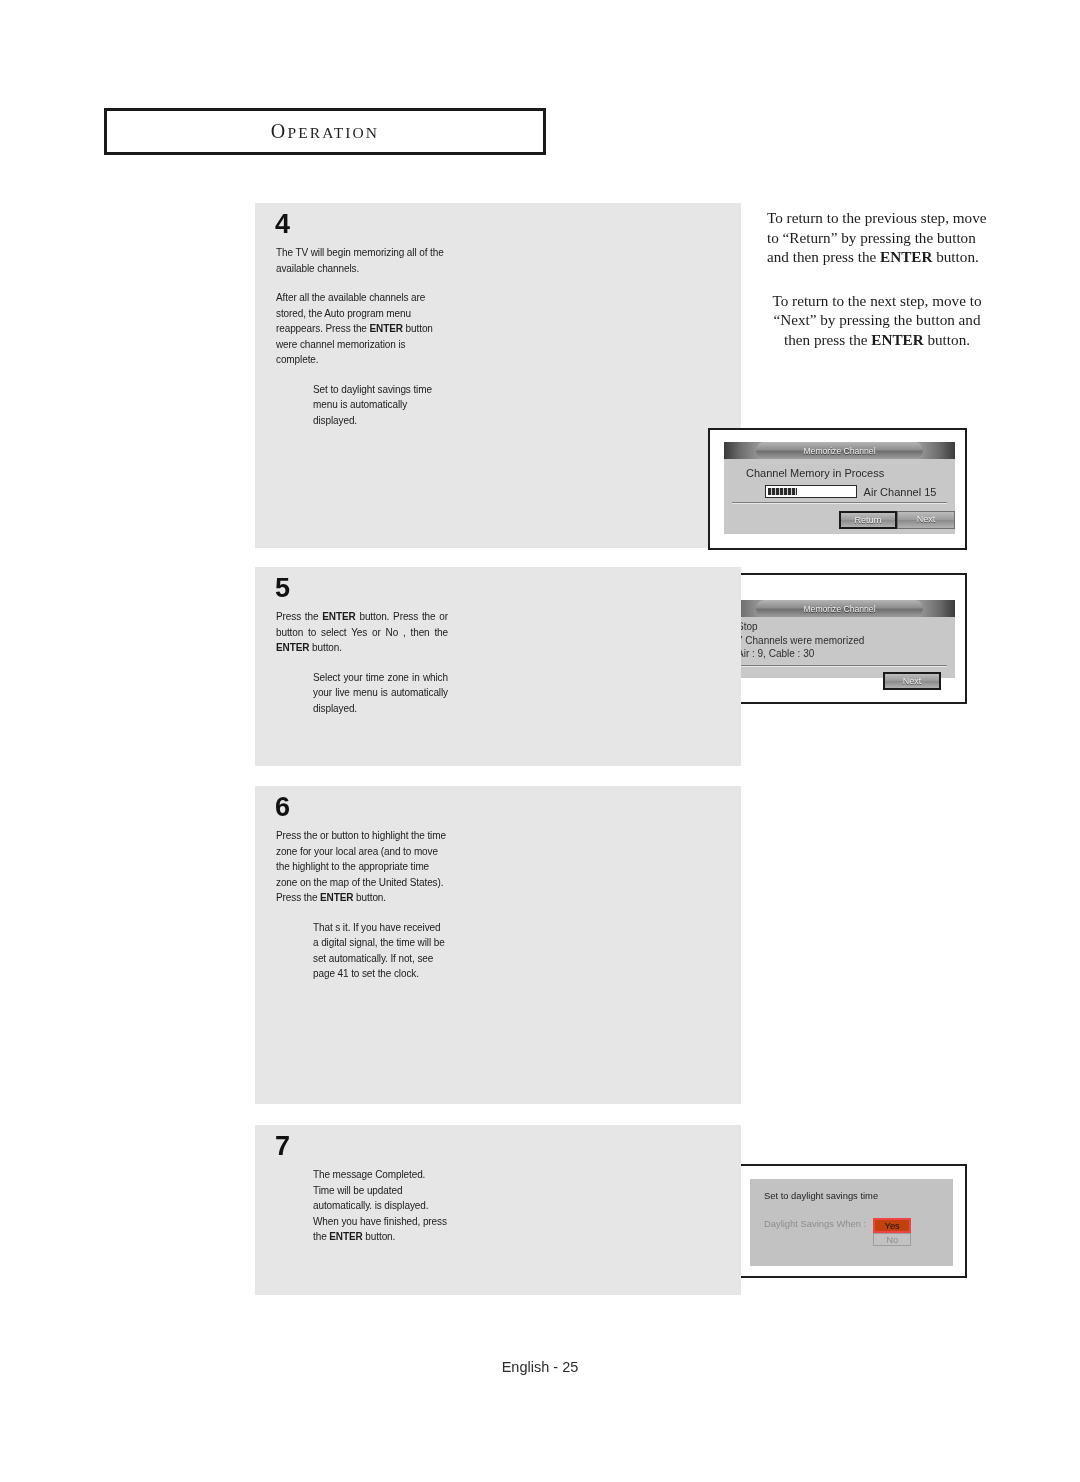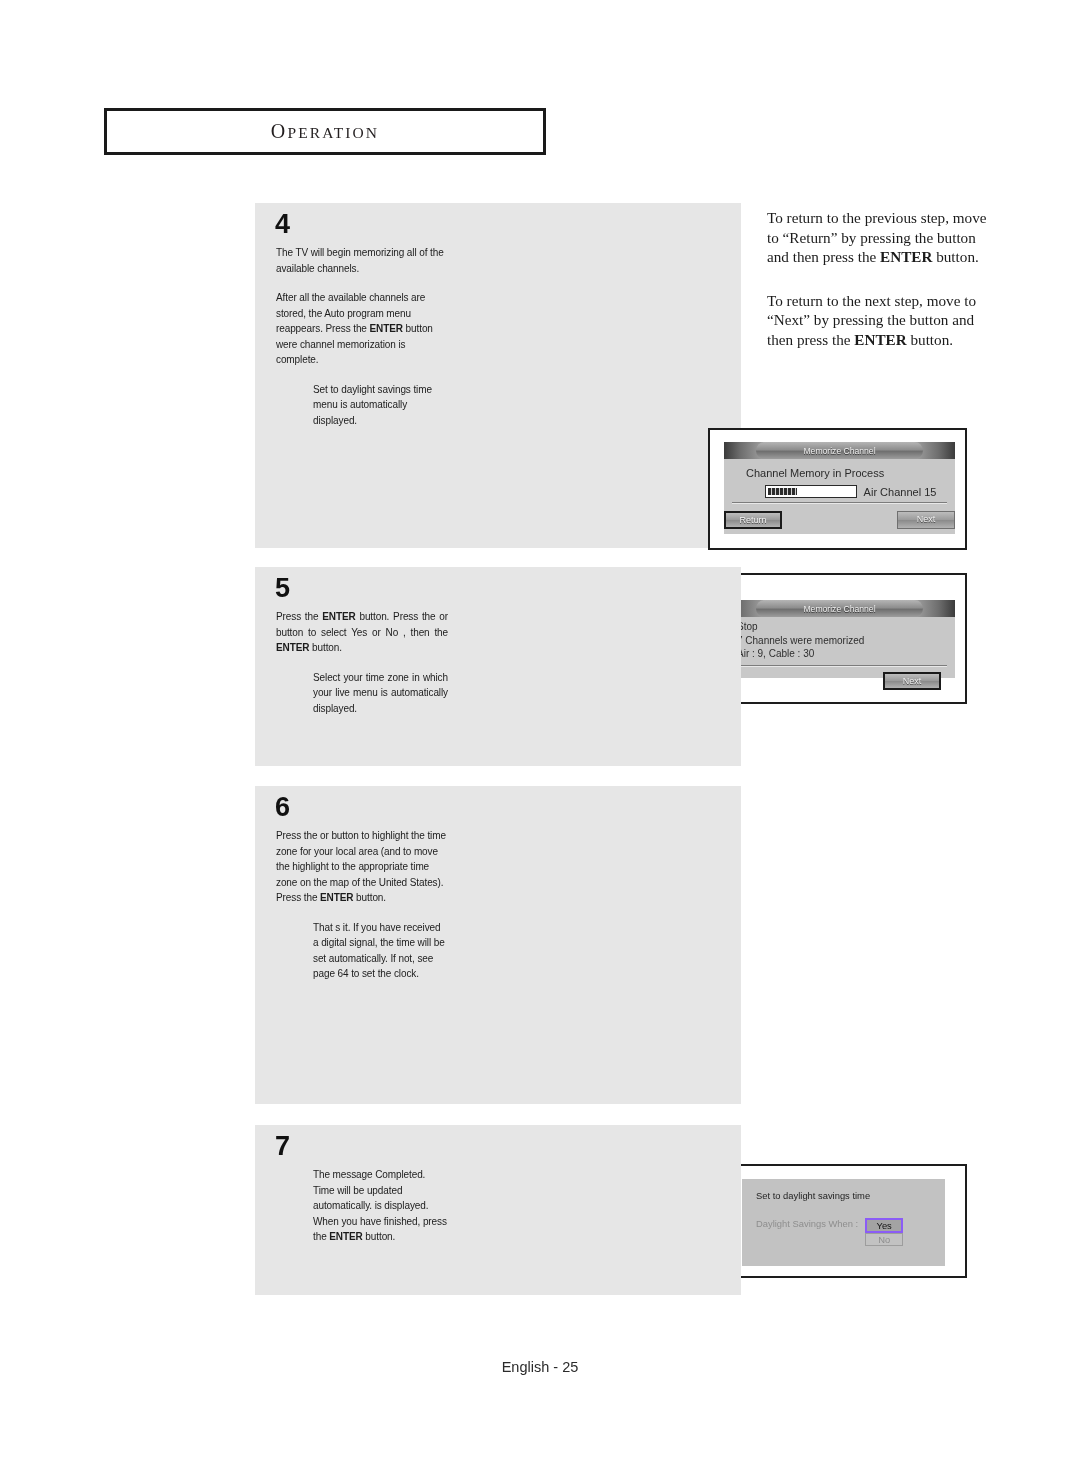--- a/index.html
+++ b/index.html
@@ -81,47 +81,47 @@
   #osd-1 .body{padding:8px 0 0 0;}
   #osd-1 .c1{font-size:11px;color:#2b2b2b;padding-left:22px;}
   #osd-1 .prow{display:flex;align-items:center;padding-left:22px;margin-top:6px;justify-content:center;}
   #osd-1 .pbar{
     width:92px;height:13px;background:#fff;border:1px solid #2a2a2a;
     box-sizing:border-box;padding:2px;
   }
   #osd-1 .pfill{height:100%;width:34%;
     background:repeating-linear-gradient(to right,#2b2b2b 0 3px,#cfcfcf 3px 4px);}
   #osd-1 .pcap{font-size:11px;color:#2b2b2b;margin-left:7px;}
-  #osd-1 .brow{display:flex;gap:27px;justify-content:space-between;margin-top:7px;border-radius:8px;}
+  #osd-1 .brow{display:flex;gap:0;justify-content:flex-end;margin-top:7px;border-radius:8px;}
   #osd-1 .brow .btn3d{width:58px;}
   
   #screen-2{left:453px;top:370px;width:259px;height:131px;}
   #osd-2{left:14px;top:25px;width:231px;height:78px;}
   #osd-2 .body{padding:3px 0 0 13px;}
   #osd-2 .l{font-size:10px;color:#2e2e2e;line-height:1.35;}
   #osd-2 .brow{display:flex;justify-content:flex-end;padding:0 14px;margin-top:5px;}
   #osd-2 .brow .btn3d{width:58px;}
   
   #screen-3{left:453px;top:597px;width:259px;height:114px;}
-  #osd-3{left:32px;top:13px;width:203px;height:87px;background:#c2c2c2;}
+  #osd-3{left:40px;top:13px;width:203px;height:87px;background:#c2c2c2;}
   #osd-3 .hdr{font-size:9.4px;color:#1f1f1f;padding:11px 0 0 14px;}
   #osd-3 .row{display:flex;align-items:flex-start;padding:17px 0 0 14px;}
   #osd-3 .lbl{font-size:9.4px;color:#8e8e8e;}
   #osd-3 .sel-stack{margin-left:7px;width:38px;}
   #osd-3 .opt{font-size:9.4px;text-align:center;background:#c2c2c2;color:#8e8e8e;
     border:1px solid #9d9d9d;box-sizing:border-box;}
-  #osd-3 .opt.on{background:#a3a3a3;color:#141414;border:2px solid #8b5cf6;}
+  #osd-3 .opt.on{background:#c2410c;color:#141414;border:2px solid #ef4444;}
   
   #right-col{
     position:absolute;left:767px;top:208px;width:220px;
     font-family:"Liberation Serif", serif;
     font-size:15.2px;line-height:1.29;color:#1b1b1b;
   }
   #right-col p{margin:0 0 24px 0;}
-  #right-col p:last-child{margin-bottom:0;}
+  #right-col p:last-child{margin-bottom:0;text-align:center;}
   #right-col b{font-weight:bold;}
   
   #footer{
     position:absolute;left:0;top:1359px;width:1080px;text-align:center;
     font-size:14.5px;color:#2b2b2b;
   }
 </style>
 </head>
 <body>
 
@@ -199,21 +199,21 @@
         </div>
       </div>
     </div>
   </div>
 </div>
 
 <div class="step-panel" id="step-6">
   <div class="step-num">6</div>
   <div class="step-text">
     <p><span>Press the    or    button to highlight the time zone for your local area (and to move the highlight to the appropriate time zone on the map of the United States). Press the </span><b>ENTER</b><span> button.</span></p>
-    <p>That s it. If you have received a digital signal, the time will be set automatically. If not, see page 64 to set the clock.</p>
+    <p>That s it. If you have received a digital signal, the time will be set automatically. If not, see page 41 to set the clock.</p>
   </div>
 
 </div>
 
 <div class="step-panel" id="step-7">
   <div class="step-num">7</div>
   <div class="step-text">
     <p><span>The message  Completed. Time will be updated automatically.  is displayed. When you have finished, press the </span><b>ENTER</b><span> button.</span></p>
   </div>
 

